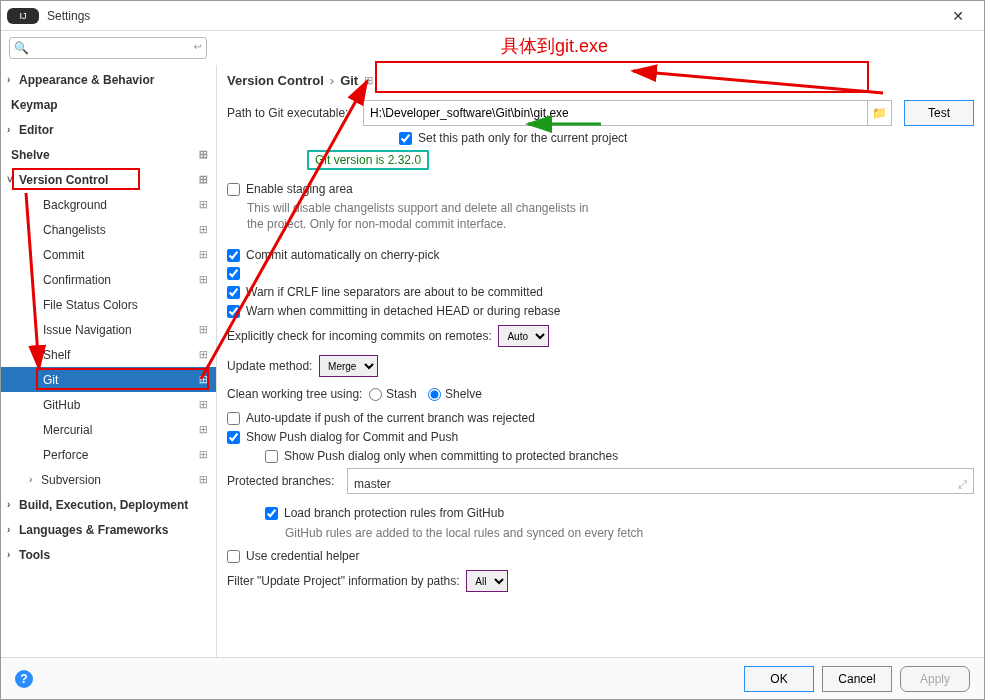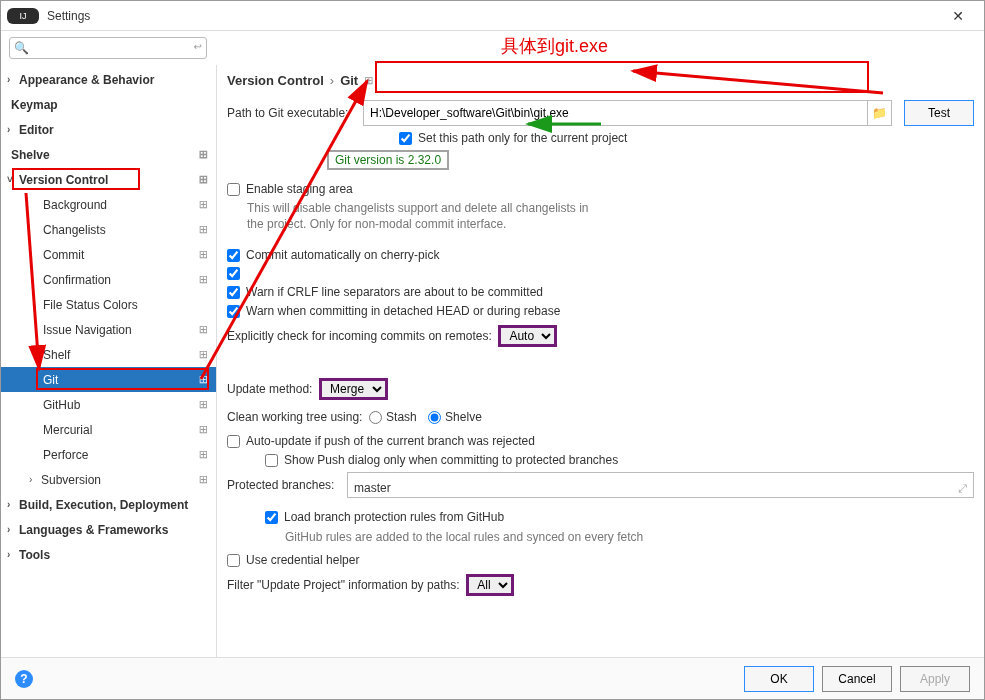--- a/index.html
+++ b/index.html
@@ -28,32 +28,32 @@
 .breadcrumb .sep { color: #777; font-weight: normal; }
 .breadcrumb .small-badge { color: #999; font-size: 11px; font-weight: normal; }
 .row { display: flex; align-items: center; margin-bottom: 4px; min-height: 24px; }
 .row label.side { width: 136px; }
 .row input[type=text].path { flex: 1; height: 26px; border: 1px solid #bbb; padding: 2px 6px; font-size: 12px; }
 .folder { width: 24px; height: 26px; border: 1px solid #bbb; border-left: none; display: flex; align-items: center; justify-content: center; color: #aaa; font-size: 12px; }
 .btn { height: 26px; min-width: 70px; border: 1px solid #888; background: #f6f6f6; font-size: 12px; padding: 0 12px; }
 .chk { display: flex; align-items: center; gap: 6px; margin: 5px 0; }
 .chk input { width: 13px; height: 13px; }
 .hint { color: #777; margin-left: 20px; font-size: 12px; line-height: 16px; }
-.version-box { display: inline-block; border: 2px solid #a3a3a3; padding: 1px 6px; color: #177a17; font-size: 12px; margin-left: 100px; }
+.version-box { display: inline-block; border: 2px solid #14b8a6; padding: 1px 6px; color: #177a17; font-size: 12px; margin-left: 80px; }
 .section { margin: 8px 0 4px 0; }
-select { height: 22px; border: 3px solid #701a75; font-size: 12px; padding: 0 4px; }
+select { height: 22px; border: 1px solid #701a75; font-size: 10px; padding: 0 4px; }
 .radio-group { display: flex; align-items: center; gap: 4px; }
 .protected-input { flex:1; height:26px; border:1px solid #bbb; padding:2px 6px; font-family: monospace; font-size:12px; display:flex; align-items:flex-end; justify-content:space-between; }
 .protected-input .expand { color:#aaa; font-size:11px;}
 .footer { position: absolute; bottom: 0; left: 0; right: 0; height: 42px; border-top: 1px solid #ddd; display: flex; align-items: center; padding: 0 14px; background: #fafafa; }
 .footer .help { width: 18px; height: 18px; border-radius: 50%; background: #2d8cff; color: #fff; display: flex; align-items: center; justify-content: center; font-size: 12px; font-weight: bold; }
 .footer .right { margin-left: auto; display: flex; gap: 8px; }
 .footer .btn { height: 26px; }
 .footer .btn.primary { border: 1px solid #2d8cff; }
-.footer .btn.disabled { color: #aaa; }
+.footer .btn.disabled { color: #aaa; border-radius: 7px; }
 
 .anno-red-text { position: absolute; color: #e60000; font-size: 18px; font-weight: 500; font-family: "Microsoft YaHei", sans-serif; z-index:50;}
 .anno-red-box { position: absolute; border: 2px solid #e60000; z-index: 40; pointer-events: none; }
 .anno-arrow { position:absolute; z-index:45; pointer-events:none; }
 </style>
 </head>
 <body>
 
 <div class="titlebar">
   <div class="icon">IJ</div>
@@ -197,38 +197,42 @@
     <div class="chk">
       <input type="checkbox" checked="" style="">
       <span>Warn when committing in detached HEAD or during rebase</span>
     </div>
 
     <div class="row" style="margin-top:6px;">
       <span>Explicitly check for incoming commits on remotes:</span>&nbsp;&nbsp;
       <select><option>Auto</option></select>
     </div>
 
-    <div class="row" style="margin-top:29px;">
+    <div class="row" style="margin-top:6px;">
       <span>Update method:</span>&nbsp;&nbsp;
       <select><option>Merge</option></select>
     </div>
 
     <div class="row">
       <span>Clean working tree using:</span>&nbsp;&nbsp;
       <div class="radio-group">
         <input type="radio" name="clean" style="">
         <span>Stash</span>&nbsp;
         <input type="radio" name="clean" checked="" style="">
         <span>Shelve</span>
       </div>
     </div>
 
     <div class="chk">
       <input type="checkbox" style="">
       <span>Auto-update if push of the current branch was rejected</span>
+    </div>
+    <div class="chk">
+      <input type="checkbox" checked="" style="">
+      <span>Show Push dialog for Commit and Push</span>
     </div>
     <div class="chk" style="margin-left:38px;">
       <input type="checkbox" style="">
       <span>Show Push dialog only when committing to protected branches</span>
     </div>
 
     <div class="row">
       <span style="width:120px;">Protected branches:</span>
       <div class="protected-input">
         <span>master</span>

